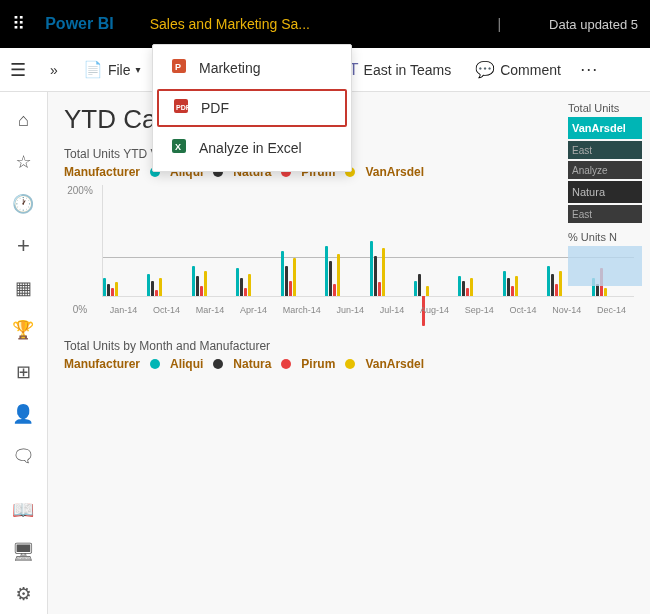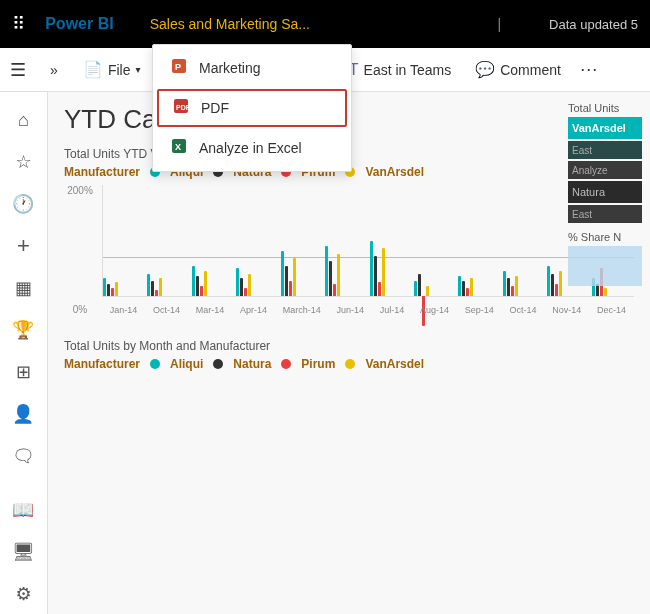--- a/index.html
+++ b/index.html
@@ -422,21 +422,21 @@
       </div>
       <div style="background:#3a3a3a;height:18px;display:flex;align-items:center;padding-left:4px;color:#aaa;font-size:10px;margin-bottom:2px;">
         <span>Analyze</span>
       </div>
       <div style="background:#2a2a2a;height:22px;display:flex;align-items:center;padding-left:4px;color:#bbb;font-size:11px;margin-bottom:2px;">
         <span>Natura</span>
       </div>
       <div style="background:#3a3a3a;height:18px;display:flex;align-items:center;padding-left:4px;color:#aaa;font-size:10px;margin-bottom:8px;">
         <span>East</span>
       </div>
-      <div style="font-size:11px;color:#555;">% Share N</div>
+      <div style="font-size:11px;color:#555;">% Units N</div>
       <div style="background:#b8d8f0;height:40px;margin-top:3px;opacity:0.8;"></div>
     </div>
 
   </div>
 </div>
 
 <div class="dropdown-menu">
   <div class="dropdown-item">
     <span class="item-icon icon-pptx">
       <svg width="18" height="18" viewBox="0 0 18 18">

